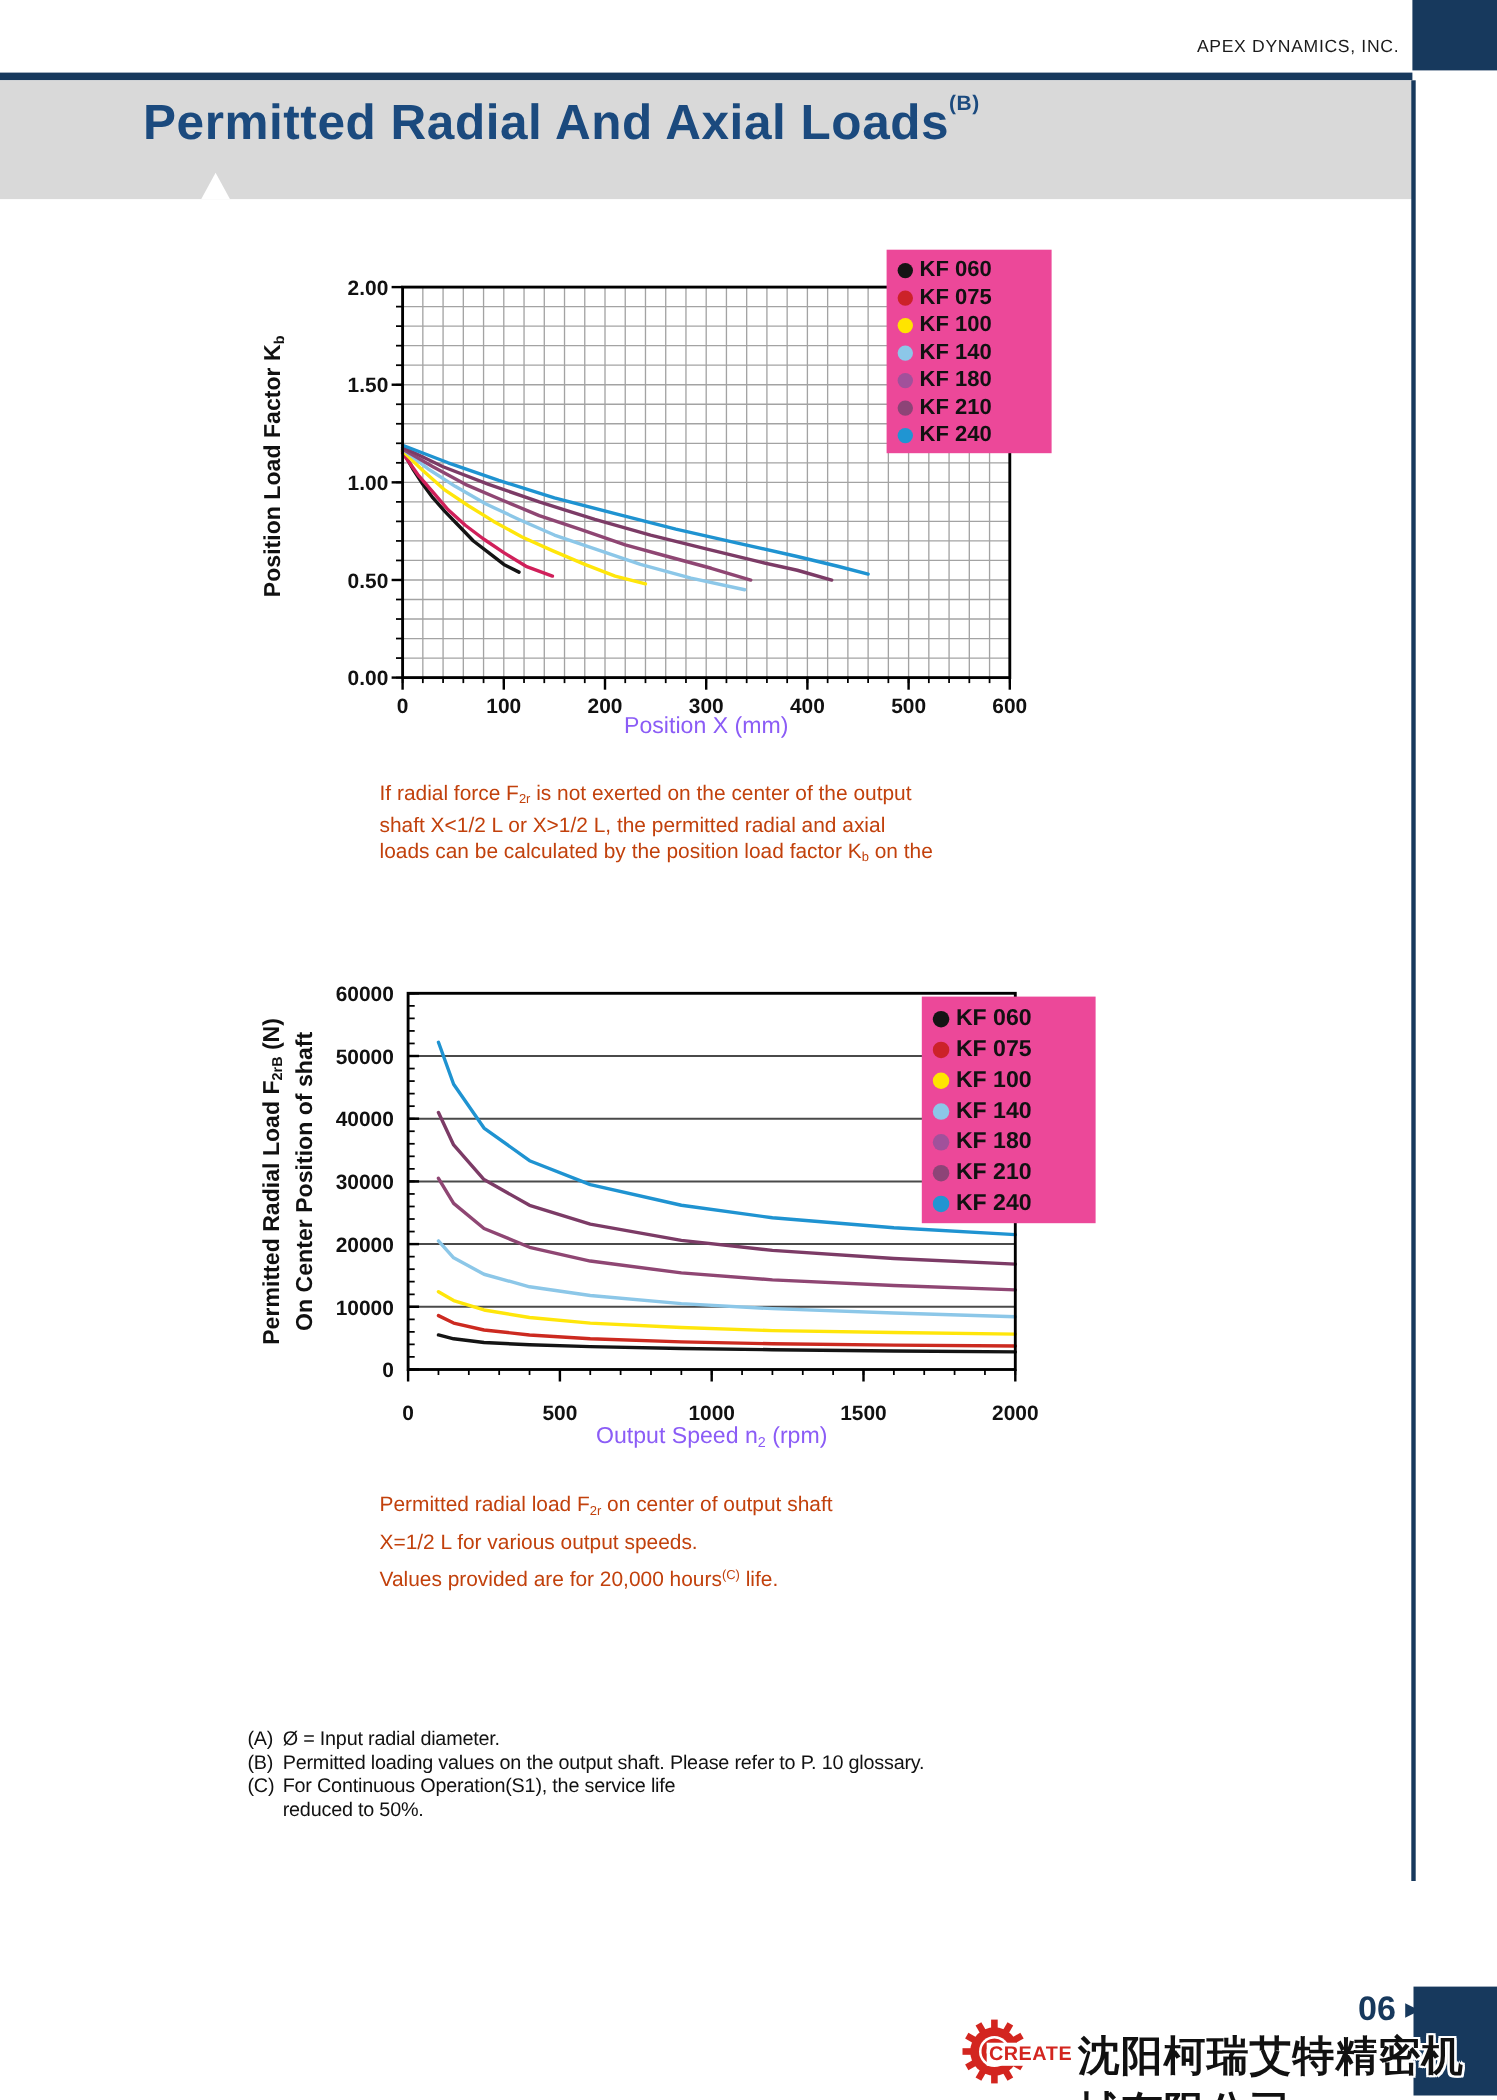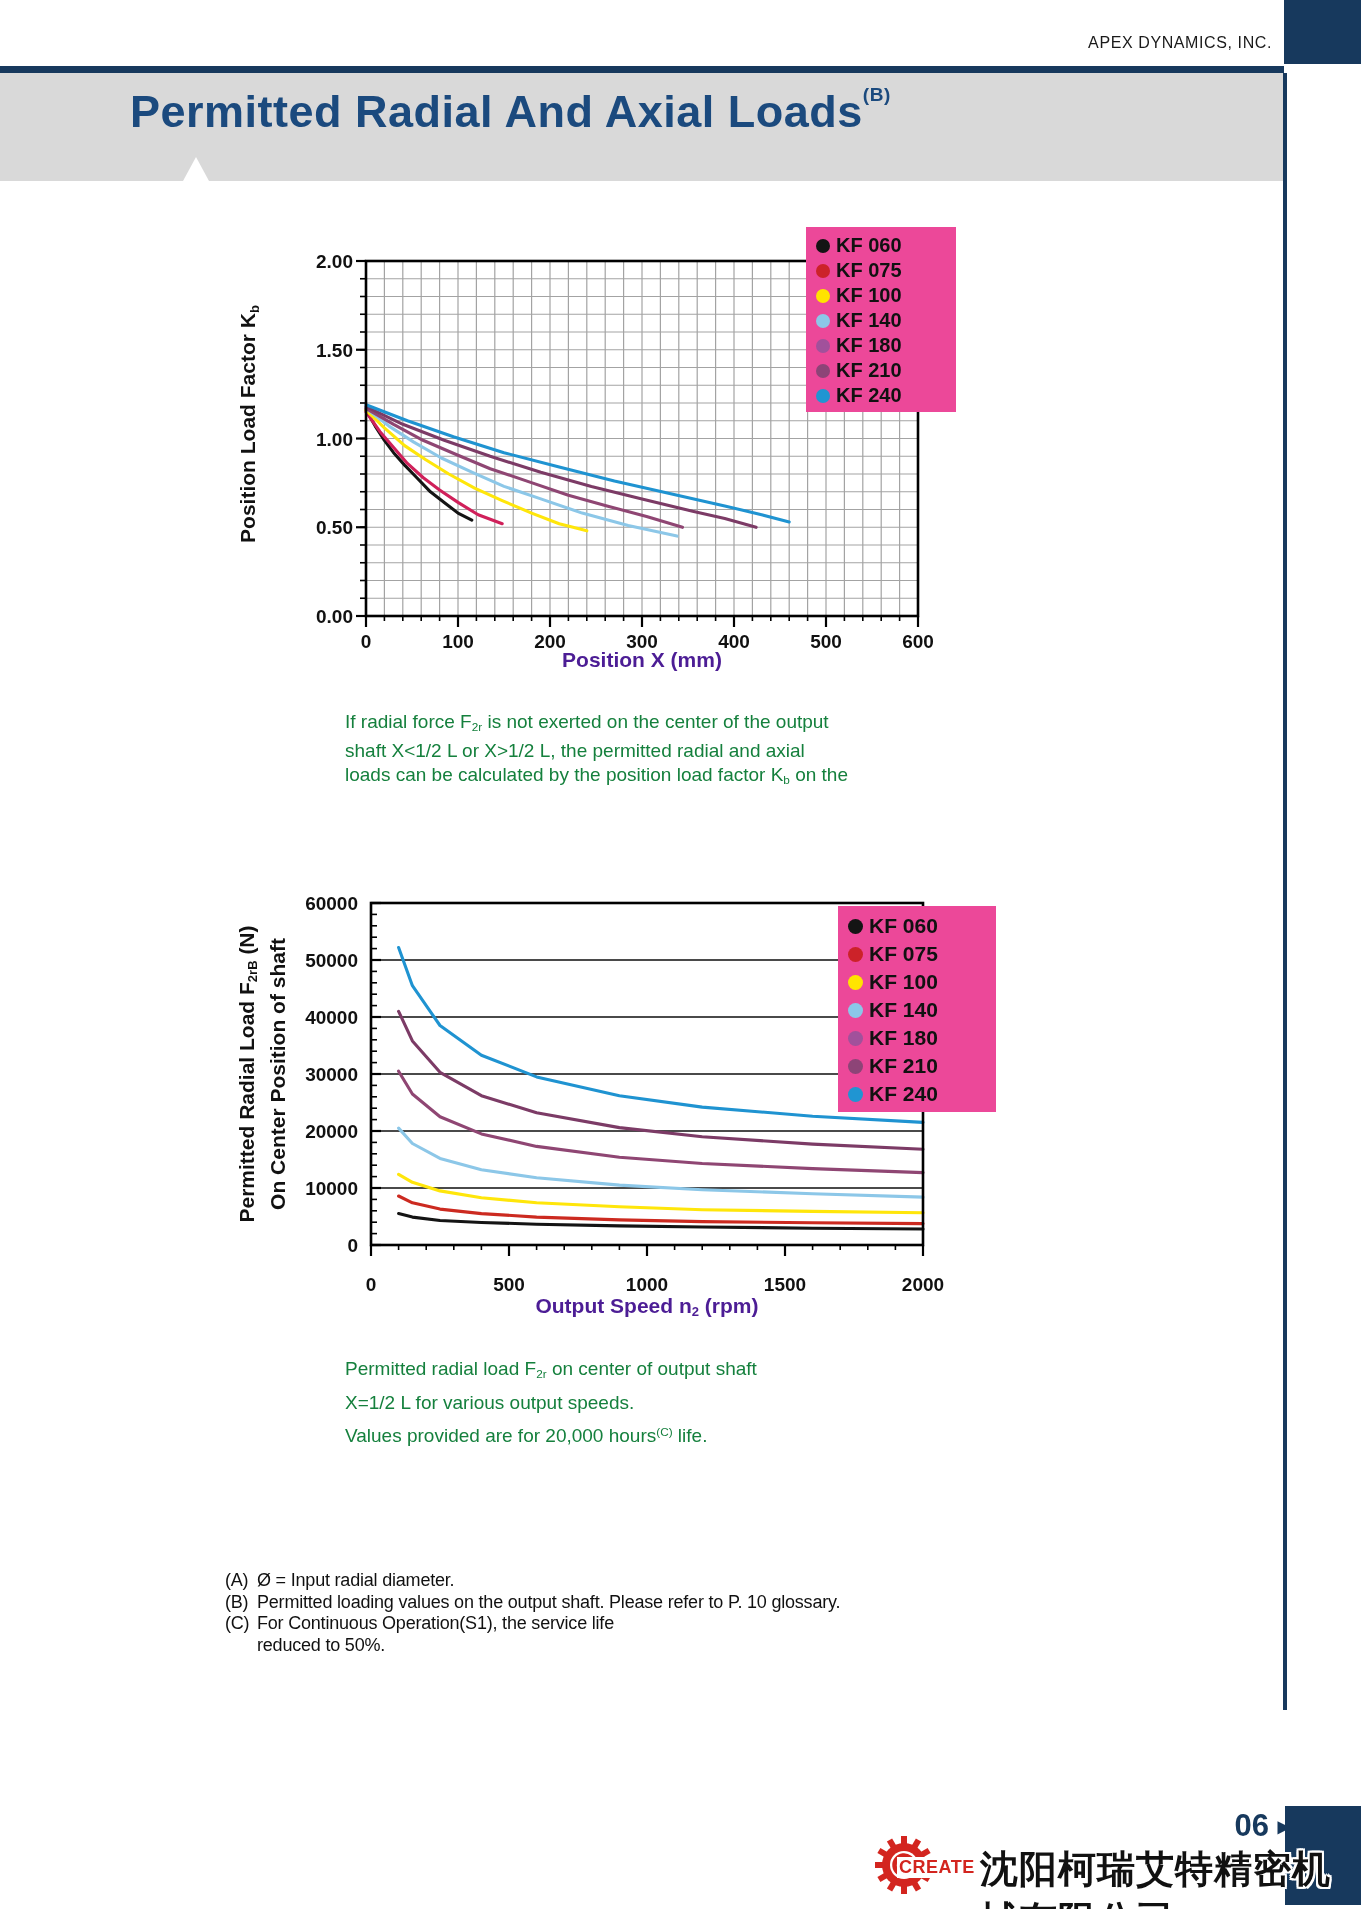--- a/index.html
+++ b/index.html
@@ -14,31 +14,31 @@
   .gray-band{left:0;top:73px;width:1284px;height:108px;background:#d9d9d9;}
   .page-title{left:130px;top:84px;font-size:45px;font-weight:bold;color:#1b4a7e;letter-spacing:.5px;}
   .page-title .sup{font-size:19px;vertical-align:26px;font-weight:bold;}
   .band-notch{left:183px;top:157px;width:0;height:0;border-left:13px solid transparent;
               border-right:13px solid transparent;border-bottom:24px solid #fff;}
   .side-line{left:1283px;top:73px;width:4px;height:1637px;}
   
   svg text{font-family:"Liberation Sans",sans-serif;font-weight:bold;fill:#111;}
   .ytitle{font-size:21px;font-weight:bold;color:#111;white-space:nowrap;
           transform:translate(-50%,-50%) rotate(-90deg);text-align:center;line-height:25px;}
-  .xtitle{font-size:21px;font-weight:bold;color:#4c1d95;white-space:nowrap;transform:translateX(-50%);}
+  .xtitle{font-size:21px;font-weight:normal;color:#8b5cf6;white-space:nowrap;transform:translateX(-50%);}
   .sub{font-size:.62em;vertical-align:-.25em;}
   .sup{font-size:.62em;vertical-align:.55em;}
   .legend{background:#ec4899;padding:6px 8px 4px 10px;}
   .lg-row{display:flex;align-items:center;}
   .lg-dot{border-radius:50%;flex:0 0 auto;margin-right:6px;}
   .lg-label{font-weight:bold;color:#111;white-space:nowrap;}
   .lg1 .lg-row{height:25px;} .lg1 .lg-dot{width:14px;height:14px;} .lg1 .lg-label{font-size:20px;}
   .lg2 .lg-row{height:28px;} .lg2 .lg-dot{width:15px;height:15px;} .lg2 .lg-label{font-size:21px;}
   
-  .para{color:#15803d;font-size:19px;}
+  .para{color:#c2410c;font-size:19px;}
   .para1{left:345px;top:710px;line-height:24px;}
   .para2{left:345px;top:1354px;line-height:29px;}
   
   .notes{left:225px;top:1570px;font-size:18px;color:#111;letter-spacing:-0.2px;}
   .note-row{display:flex;line-height:21.5px;}
   .note-label{width:32px;flex:0 0 auto;}
   
   .page-num{left:1140px;top:1808px;width:150px;text-align:right;font-size:31px;font-weight:bold;color:#17395d;}
   .page-num .tri{font-size:16px;vertical-align:4px;}
   .footer-block{left:1285px;top:1806px;width:76px;height:99px;}

